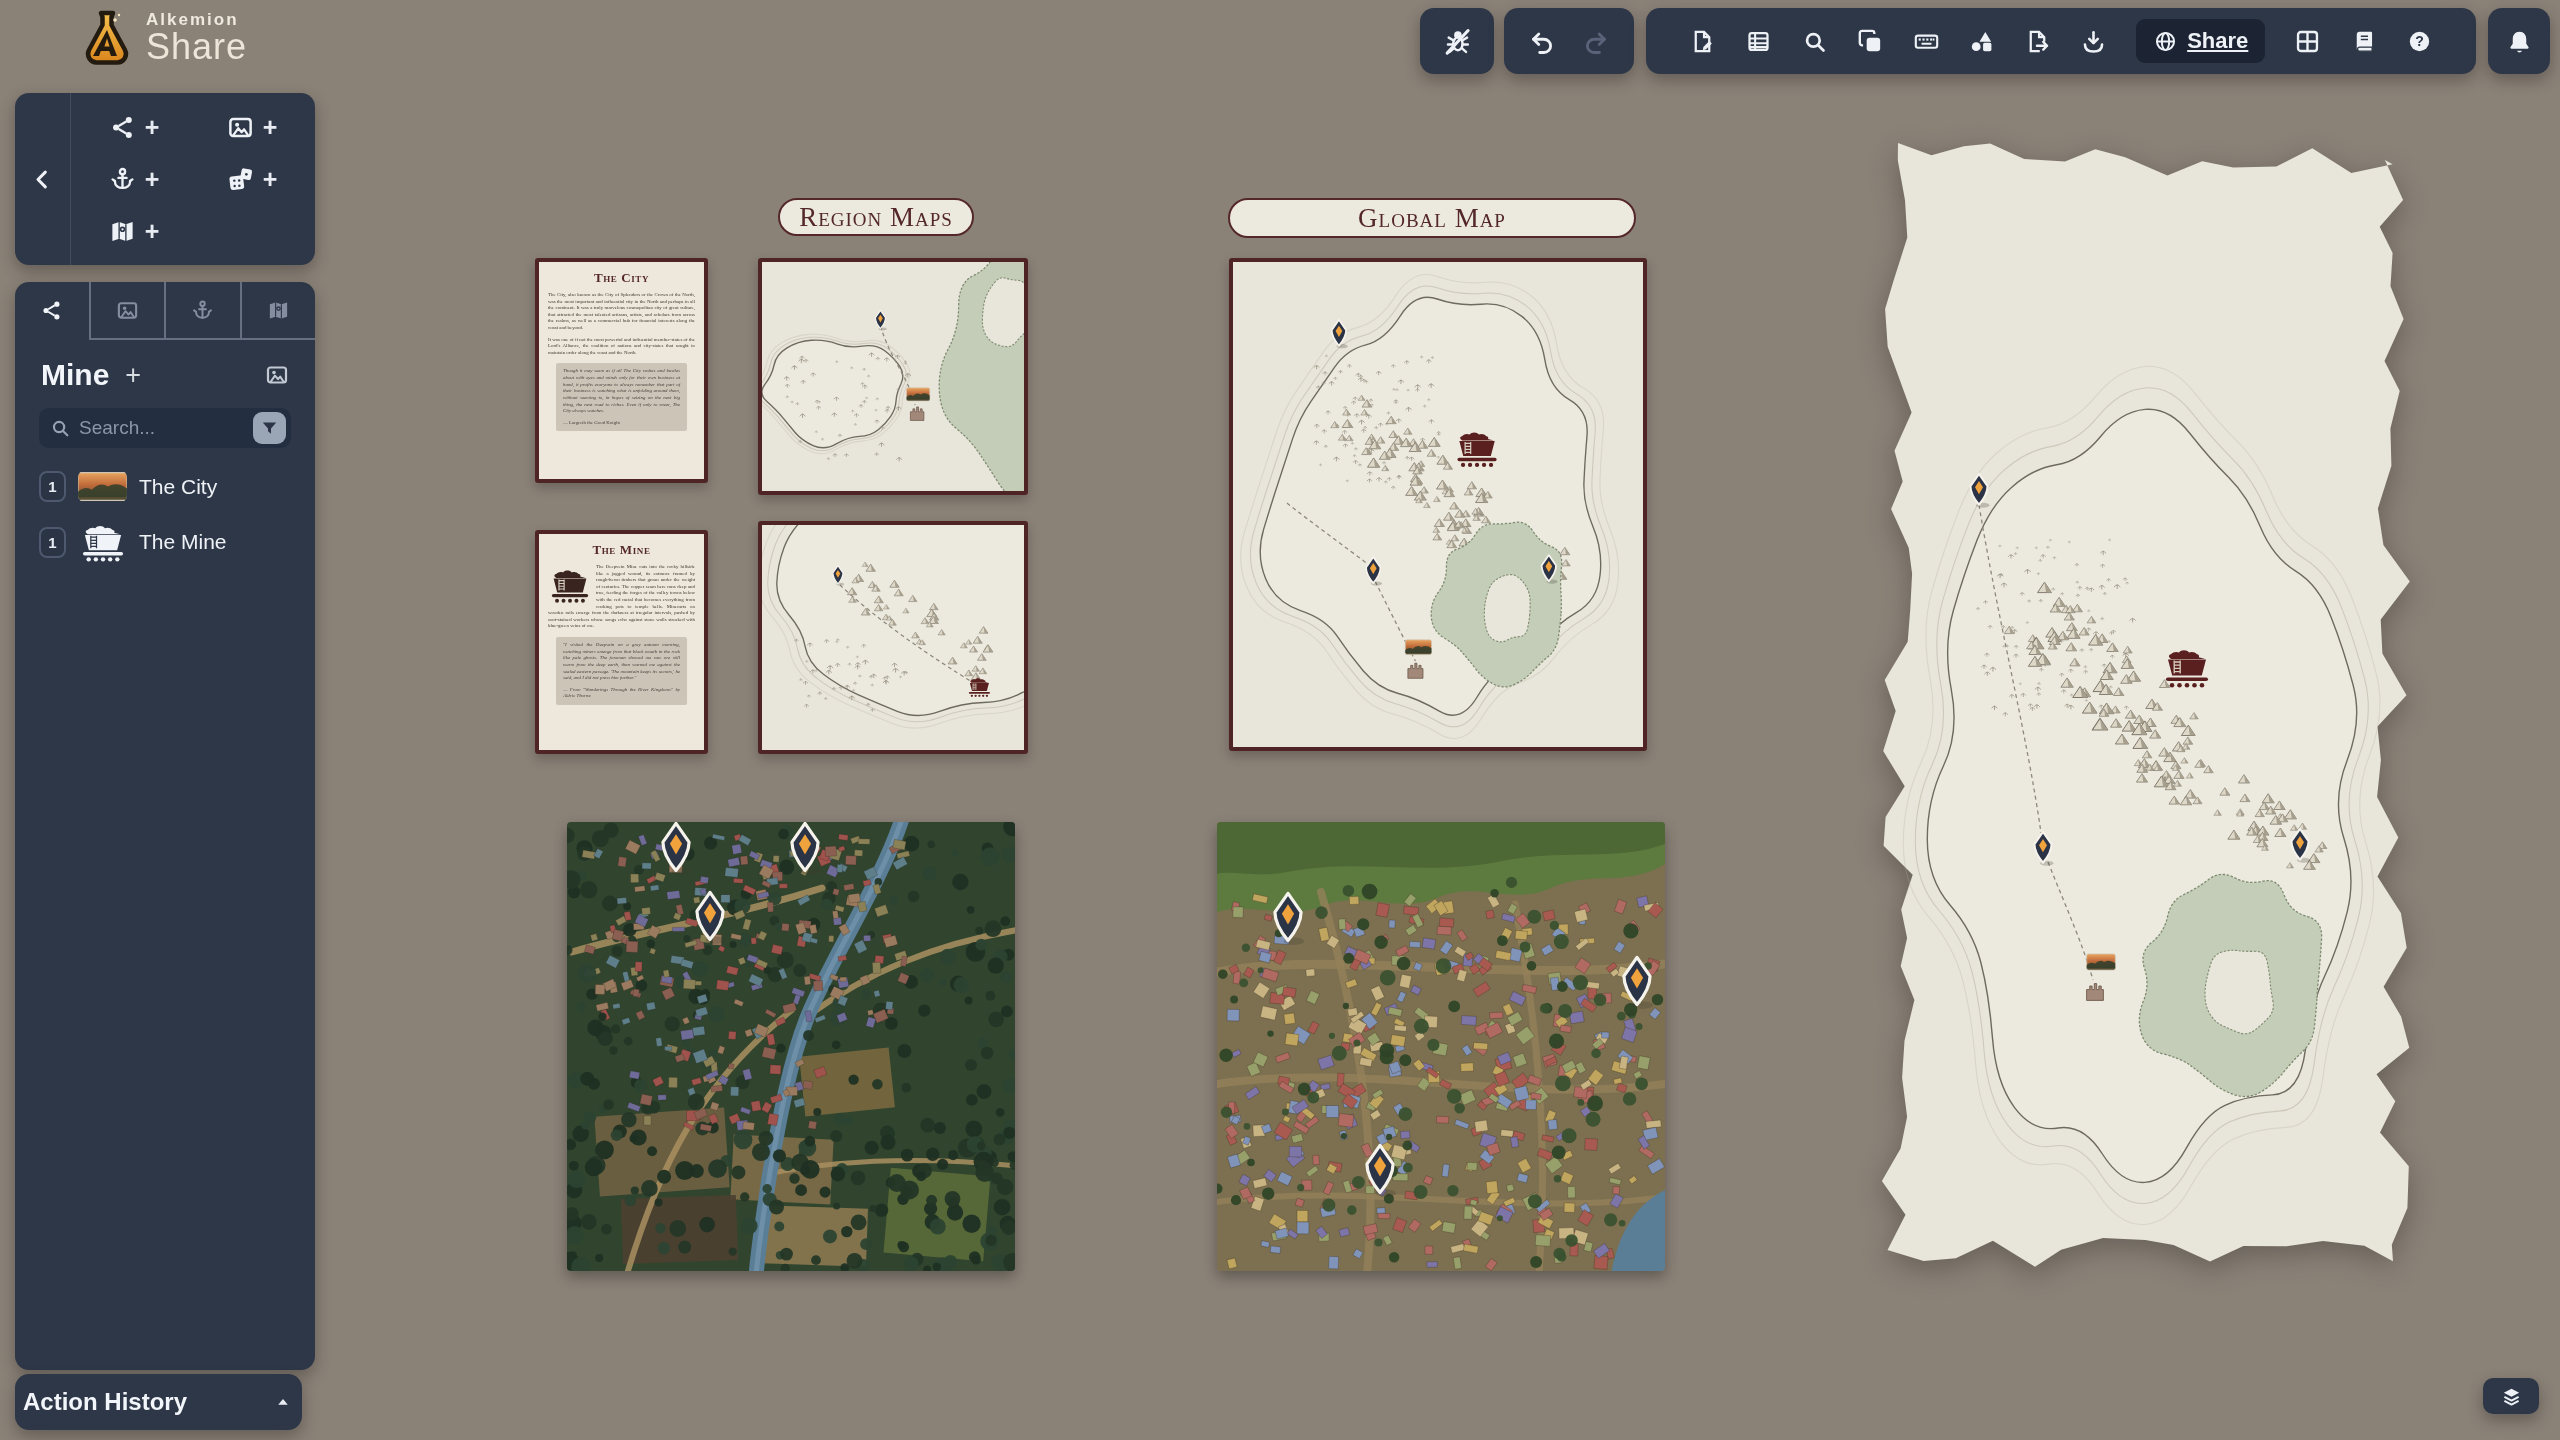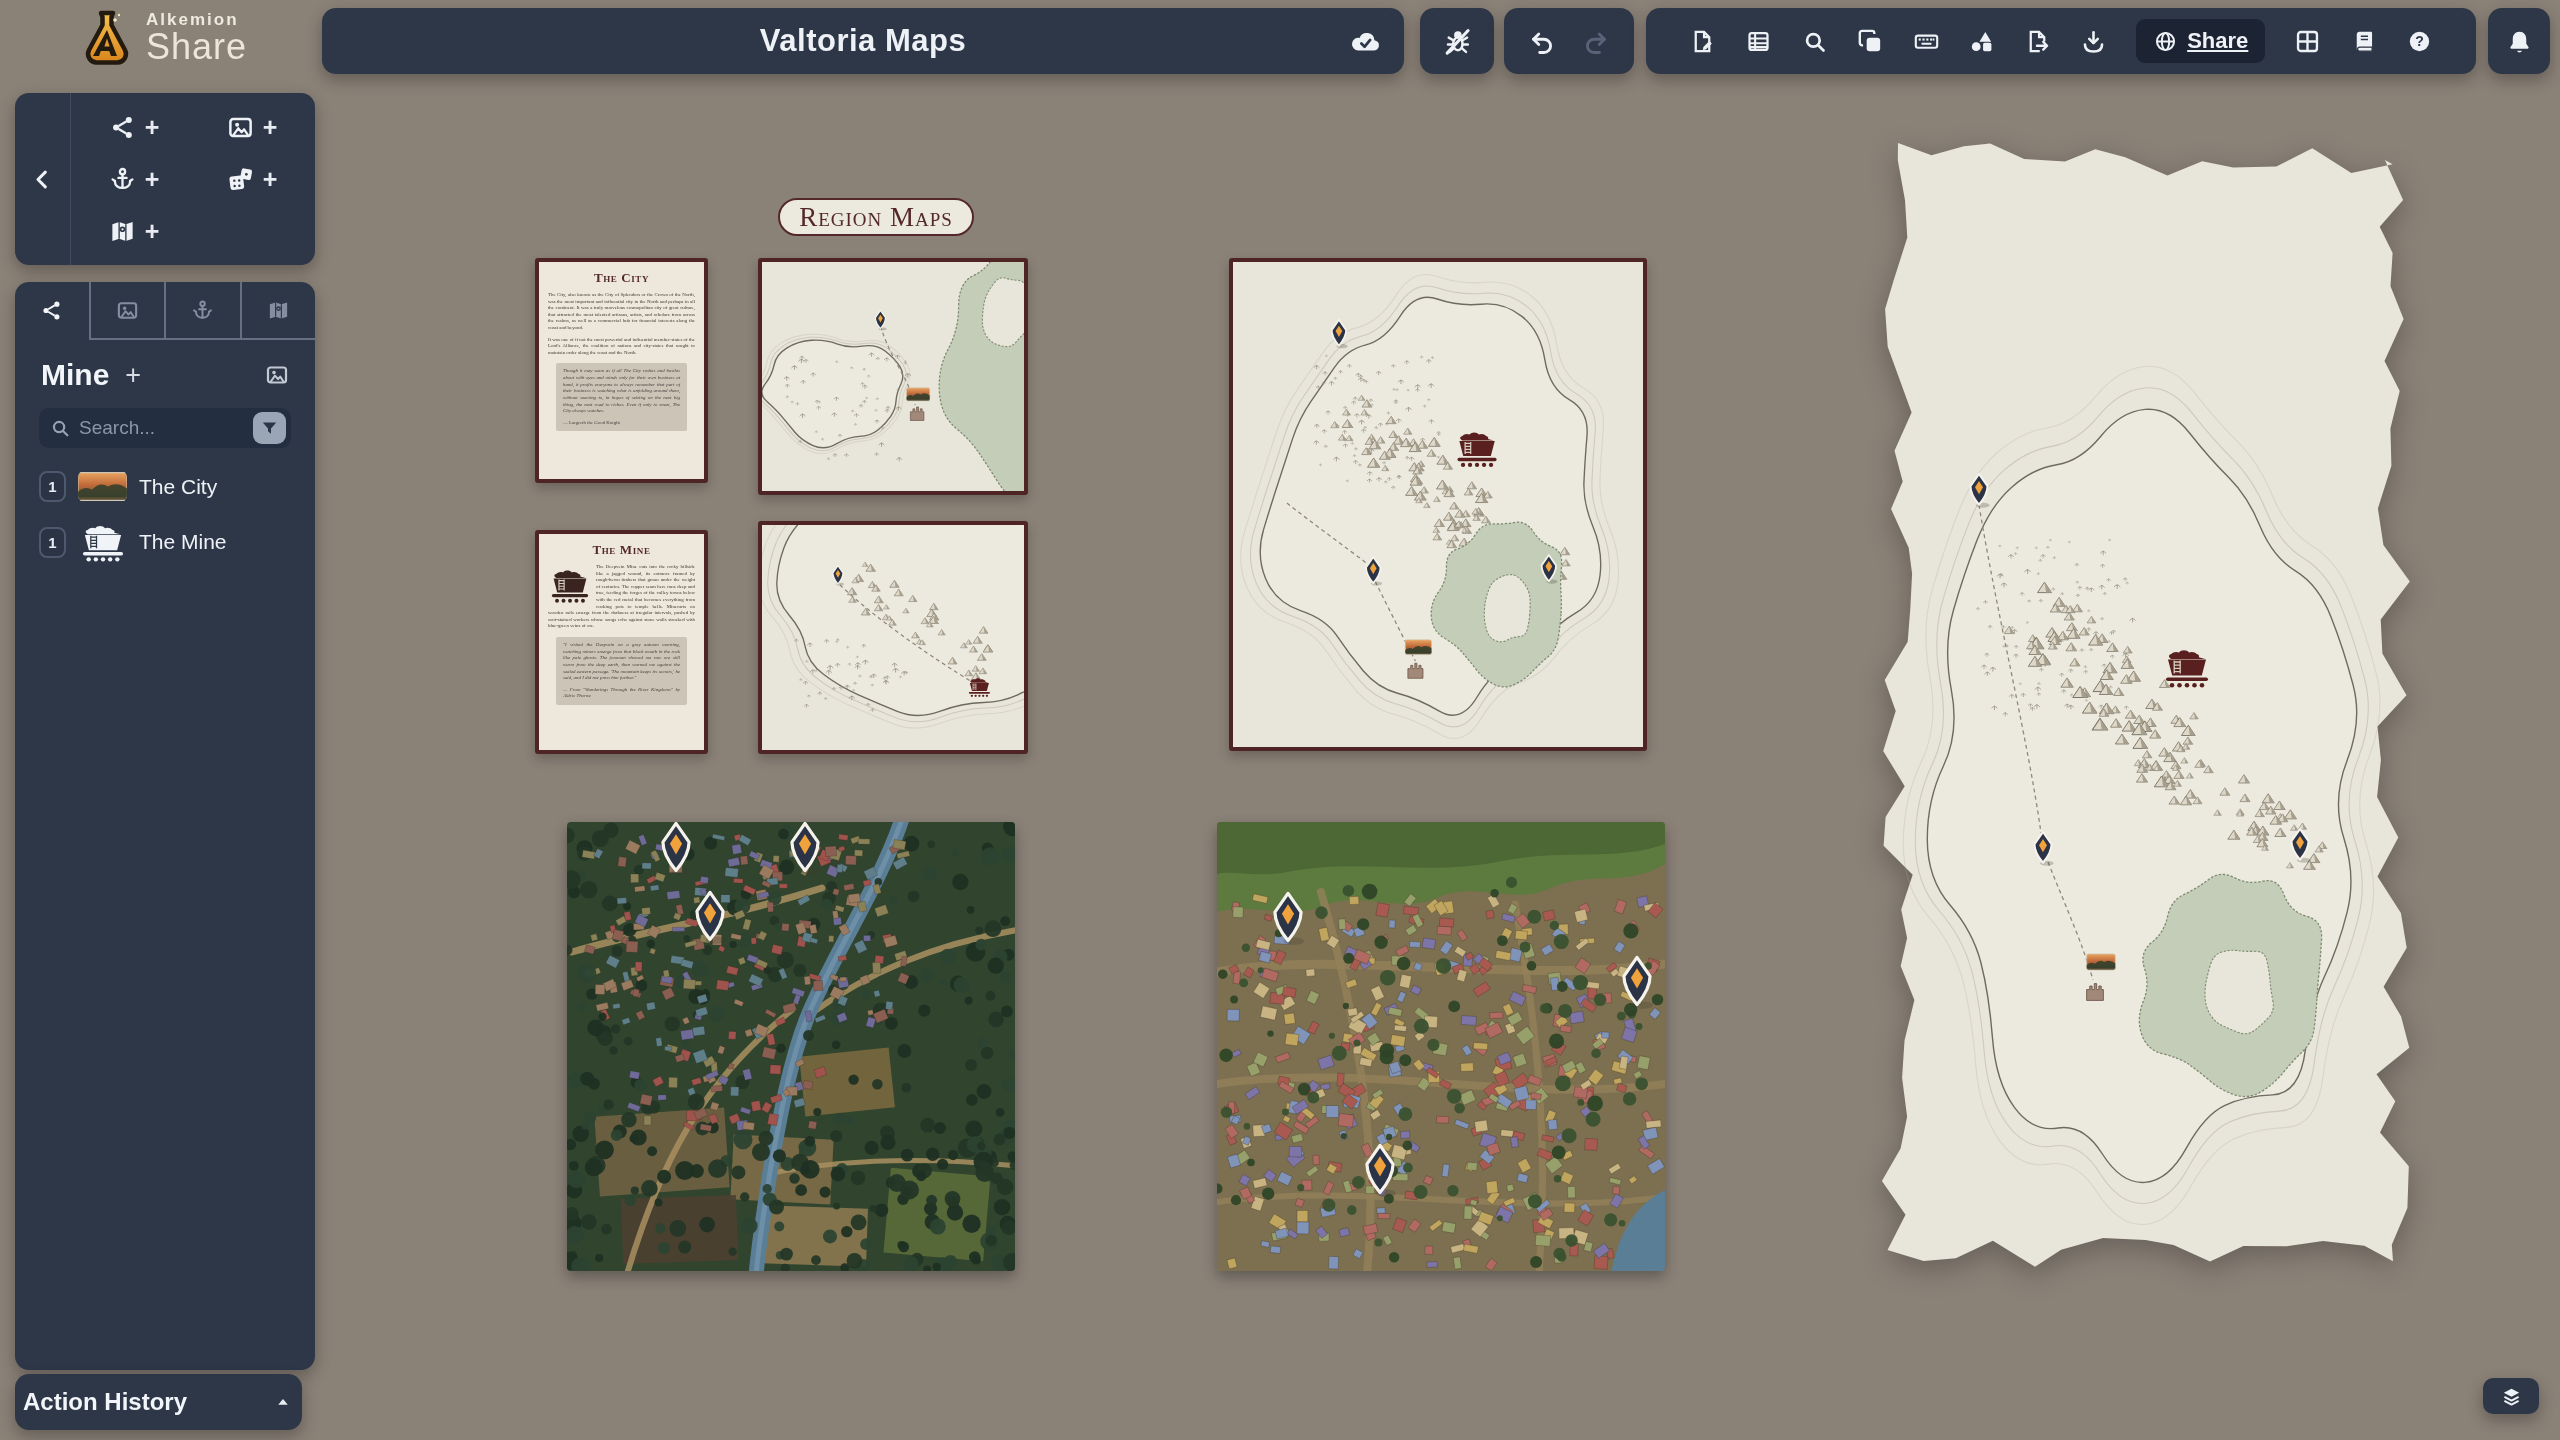--- a/index.html
+++ b/index.html
@@ -290,20 +290,23 @@
   <g id="scrub">
           <path d="M-2,0 Q0,-2.6 2,0 M0,-1.8 V1.2" stroke="#9b9484" stroke-width=".55" fill="none"></path>
         </g>
  </defs>
 </svg>
 
 <div class="maplabel" style="left:778px;top:198px;width:196px;height:38px;">
       <span>Region Maps</span>
     </div>
 
+<div class="maplabel" style="left:1228px;top:198px;width:408px;height:40px;">
+      <span>Global Map</span>
+    </div>
 
 <div class="txtcard" style="left:535px;top:258px;width:173px;height:225px;">
   <h3>The City</h3>
   <p>The City, also known as the City of Splendors or the Crown of the North, was the most important and influential city in the North and perhaps in all the continent. It was a truly marvelous cosmopolitan city of great culture, that attracted the most talented artisans, artists, and scholars from across the realms, as well as a commercial hub for financial interests along the coast and beyond.</p>
   <p>It was one of if not the most powerful and influential member-states of the Lord's Alliance, the coalition of nations and city-states that sought to maintain order along the coast and the North.</p>
   <div class="quote">
     <p>Though it may seem as if all The City rushes and bustles about with eyes and minds only for their own business at hand, it profits everyone to always remember that part of their business is watching what is unfolding around them, without seeming to, in hopes of seizing on the next big thing, the next road to riches. Even if only to sneer, The City always watches.</p>
     <p class="attr">—  Largreth the Good Knight</p>
   </div>
 </div>
@@ -2080,28 +2083,20 @@
     <path d="M28,24 L38,50 h-6 l-1.8,-5 h-8.4 L20,50 h-6 Z M28,32.5 l-2.6,8 h5.2 Z" fill="#241b10"></path>
     <circle cx="36" cy="14" r="1.8" fill="#f7e7bf"></circle>
         <circle cx="40" cy="9" r="1.2" fill="#f7e7bf"></circle>
   </svg>
   <div class="brand">
     <small>Alkemion</small>
     <b>Share</b>
   </div>
 </div>
 
-<div class="panel titlebar">
-  <span class="ttl">Valtoria Maps</span>
-  <span class="saved">
-        <svg class="ic" style="width:33px;height:33px">
-          <use href="#i-cloudcheck"></use>
-        </svg>
-      </span>
-</div>
 
 <div class="panel tbtn" style="left:1420px;top:8px;width:74px;height:66px;">
   <svg class="ic" style="width:31px;height:31px">
         <use href="#i-bugoff"></use>
       </svg>
 </div>
 
 <div class="panel grp" style="left:1504px;top:8px;width:130px;height:66px;">
   <span class="tbtn">
         <svg class="ic">

